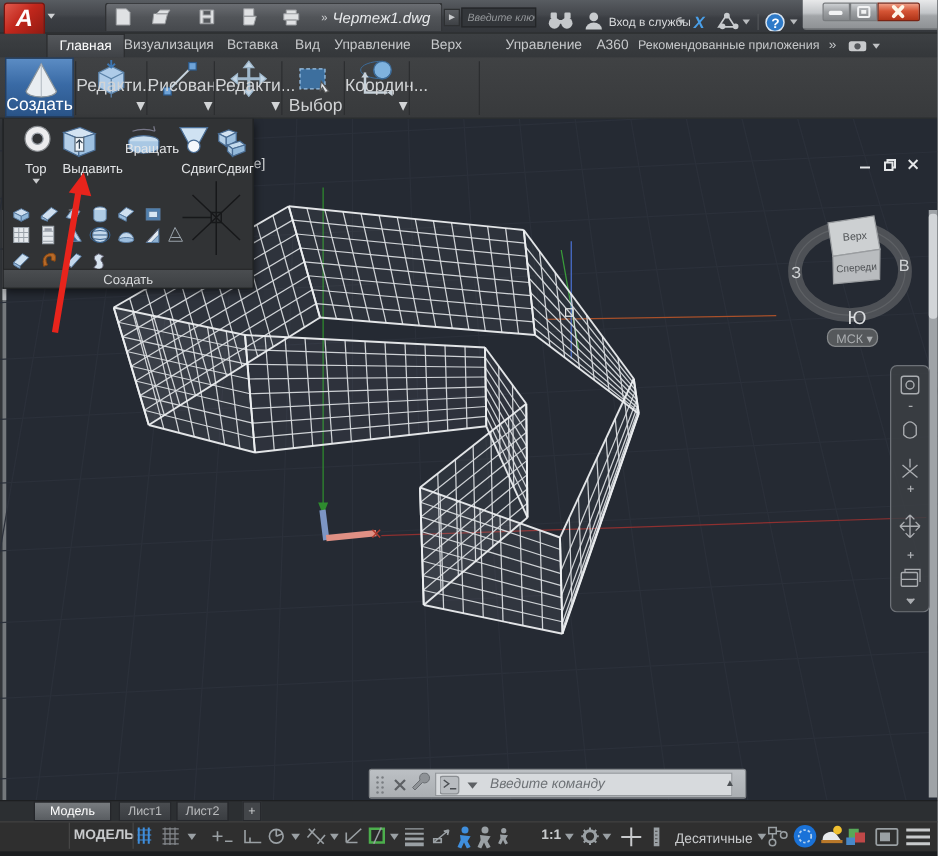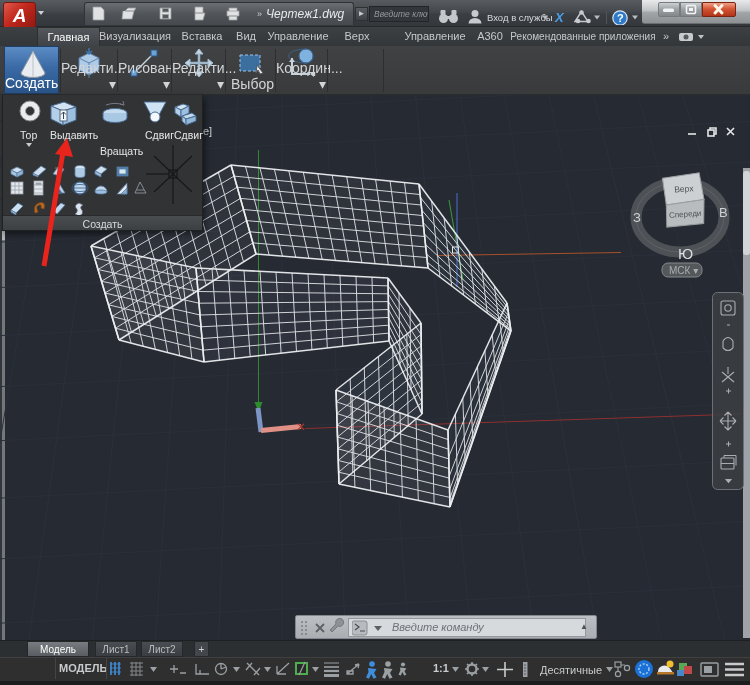--- a/index.html
+++ b/index.html
@@ -523,21 +523,21 @@
    <polygon points="172,9 180,6 186,8 178,12" fill="#d3e3f2"></polygon>
    <polygon points="172,9 178,12 178,19 172,15" fill="#b4cfe8"></polygon>
    <polygon points="178,12 186,8 186,15 178,19" fill="#9dc0e0"></polygon>
    <polygon points="179,18 189,15 193,18 183,21" fill="#c3d9ec"></polygon>
    <polygon points="179,18 183,21 183,27 179,23" fill="#a9c6e0"></polygon>
    <polygon points="183,21 193,18 193,23 183,27" fill="#92b8da"></polygon>
   </g>
  </svg> 
       <div class="flabel" style="left:17px;top:34px">Тор</div>
  <div class="flabel" style="left:47px;top:34px">Выдавить</div>
- <div class="flabel" style="left:97px;top:50px">Вращать</div>
+ <div class="flabel" style="left:97px;top:18px">Вращать</div>
  <div class="flabel" style="left:142px;top:34px">Сдвиг</div>
  <div class="flabel" style="left:171px;top:34px">Сдвиг</div>
  <div class="abs" style="left:23px;top:48px;width:0;height:0;border-left:3.5px solid transparent;border-right:3.5px solid transparent;border-top:4px solid #c8cacc"></div>
 
  <svg class="abs" style="left:6px;top:68px" width="150" height="58" viewBox="0 0 150 58">
   <g stroke="#5a7da2" stroke-width="0.8">
 
    <g transform="translate(2,0)">
     <polygon points="0,7 6,4 12,7 6,10" fill="#d0e0f0"></polygon>
             <polygon points="0,7 6,10 6,14 0,11" fill="#a8c6e2"></polygon>

